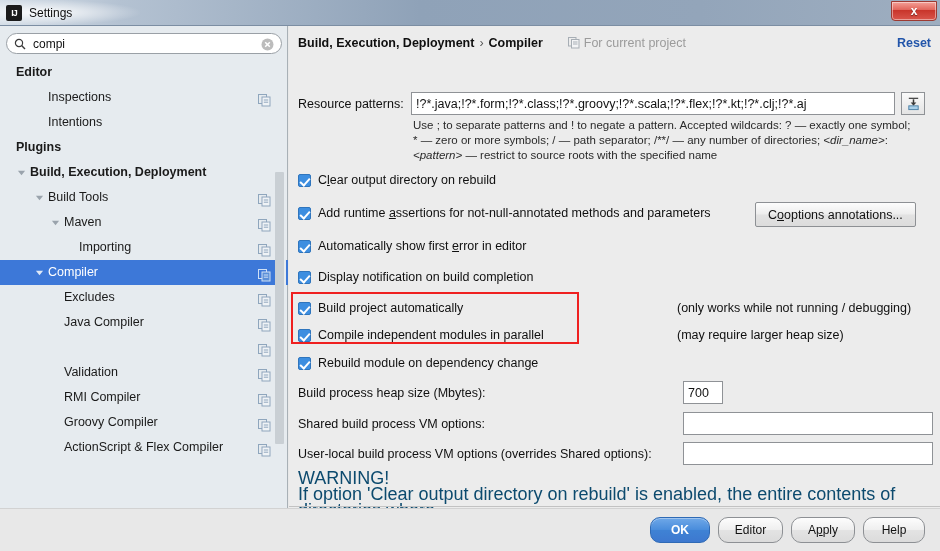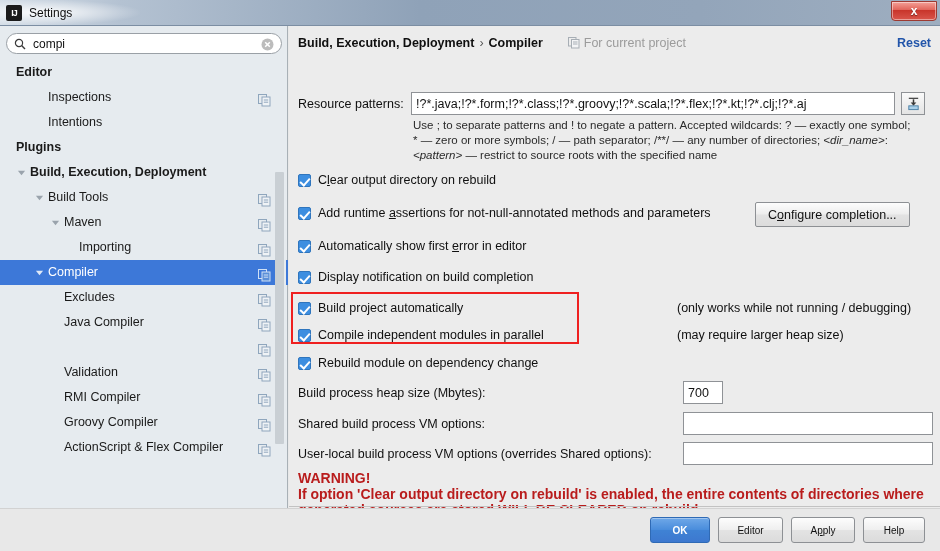--- a/index.html
+++ b/index.html
@@ -199,39 +199,39 @@
   .field-lbl { position: absolute; left: 9px; font-size: 12.5px; color:#101010; }
   .txt-field {
     position: absolute;
     background: #fff; border: 1px solid #8f9296;
     font-family: "Liberation Sans", sans-serif; font-size: 12.5px;
     color: #111; padding: 0 4px; outline: none; height: 23px;
   }
 
   #warning-block {
     position: absolute; left: 9px; top: 444px; width: 630px;
-    font-size: 14px; font-weight: bold; color: #b91c1c; line-height: 16px;
+    font-size: 18px; font-weight: normal; color: #0c4a6e; line-height: 16px;
   }
 
   #pane-bottom-line {
     position: absolute; left: 289px; top: 506px; width: 651px; height: 1px;
     background: #c2c2c2;
   }
 
   
   #buttonbar {
     position: absolute; left: 0; top: 508px; width: 940px; height: 43px;
     background: #e8e8e8;
     border-top: 1px solid #d2d2d2;
   }
   .btn {
     position: absolute; top: 8px; height: 26px;
-    border: 1px solid #8d9094; border-radius: 3px;
+    border: 1px solid #8d9094; border-radius: 10px;
     background: linear-gradient(to bottom,#fdfdfd 0%,#efefef 48%,#e3e3e3 52%,#dbdbdb 100%);
-    font-size: 10px; color: #111;
+    font-size: 12px; color: #111;
     display: flex; align-items: center; justify-content: center;
   }
   .btn.primary {
     background: linear-gradient(to bottom,#6fa8e8 0%,#4a8ddc 48%,#3f82d4 52%,#3d78cf 100%);
     border: 1px solid #2f6ab5;
     color: #fff; font-weight: bold;
     box-shadow: inset 0 1px 0 rgba(255,255,255,.35);
   }
   #btn-ok     { left: 650px; width: 60px; }
   #btn-cancel { left: 718px; width: 65px; }
@@ -460,21 +460,21 @@
       <span class="cbox"></span>
       <span><span>C</span><span class="u">l</span><span>ear output directory on rebuild</span></span>
     </div>
 
     <div class="cb-row" style="top:180px">
       <span class="cbox"></span>
       <span><span>Add runtime </span><span class="u">a</span><span>ssertions for not-null-annotated methods and parameters</span></span>
     </div>
 
     <div id="configure-annotations">
-      <span><span>C</span><span class="u">o</span><span>nfigure completion...</span></span>
+      <span><span>C</span><span class="u">o</span><span>options annotations...</span></span>
     </div>
 
     <div class="cb-row" style="top:213px">
       <span class="cbox"></span>
       <span><span>Automatically show first </span><span class="u">e</span><span>rror in editor</span></span>
     </div>
 
     <div class="cb-row" style="top:244px">
       <span class="cbox"></span>
       <span>Display notification on build completion</span>

